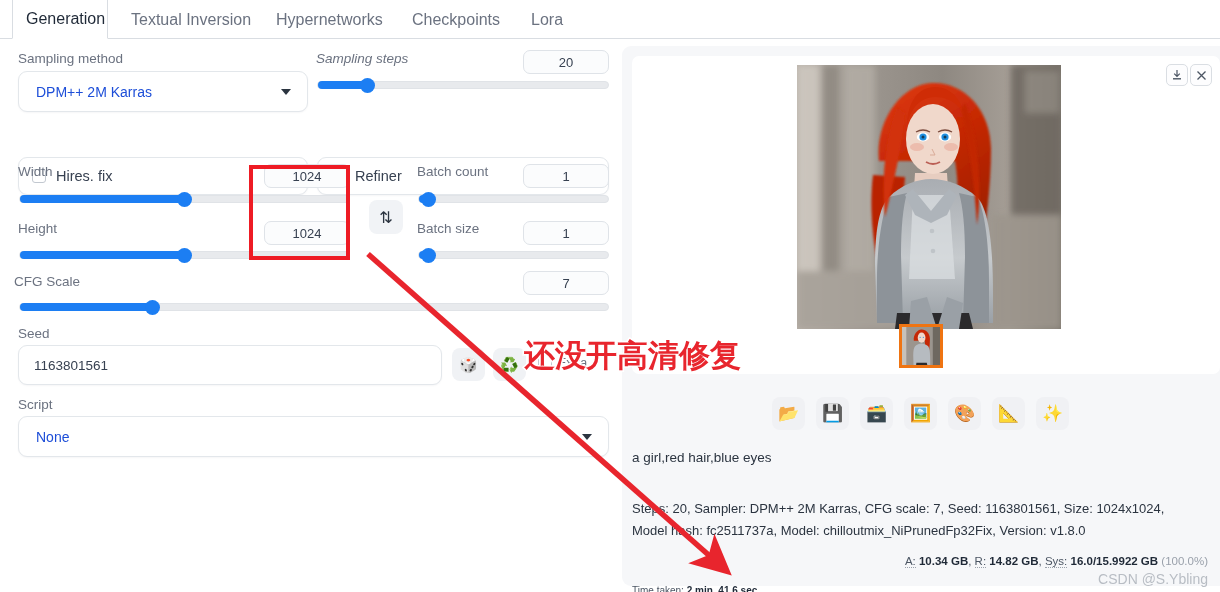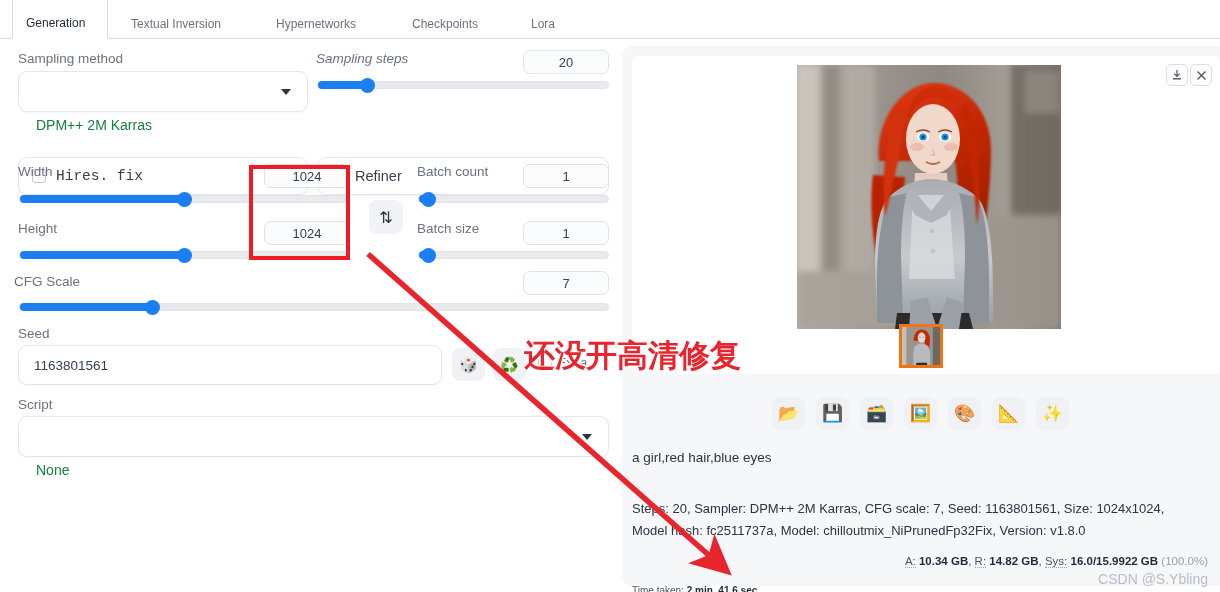--- a/index.html
+++ b/index.html
@@ -18,22 +18,22 @@
 
   
   .tabbar {
     position: absolute; left: 0; top: 0;
     width: 1220px; height: 39px;
     border-bottom: 1px solid #d9dde2;
     background: #ffffff;
   }
   .tab {
     position: absolute; top: 0; height: 39px;
-    display: flex; align-items: flex-end;
-    font-size: 12px; color: #6b7280;
+    display: flex; align-items: center;
+    font-size: 16px; color: #6b7280;
     padding: 8px 13px;
     cursor: pointer;
     white-space: nowrap;
   }
   .tab.active {
     color: #1f2937;
     background: #ffffff;
     border: 1px solid #d9dde2;
     border-bottom: 1px solid #ffffff;
     border-top: none;
@@ -88,21 +88,21 @@
   .field-box {
     position: absolute;
     border: 1px solid #e3e7eb;
     border-radius: 9px;
     background: #ffffff;
     box-shadow: 0 1px 2px rgba(16,24,40,.04);
   }
   .field-box .val {
     position: absolute; left: 17px; top: 50%;
     transform: translateY(-50%);
-    font-size: 14px; color: #15803d; margin-top: 33px;
+    font-size: 14px; color: #1d4ed8;
   }
   .caret-down {
     position: absolute; right: 16px; top: 50%;
     transform: translateY(-50%);
     width: 0; height: 0;
     border-left: 5px solid transparent;
     border-right: 5px solid transparent;
     border-top: 6px solid #2b3440;
   }
   .caret-left {
@@ -317,21 +317,21 @@
     <div class="numbox" style="left:523px;top:11px;width:86px;">
       <span>20</span>
     </div>
     <div class="slider" style="left:317px;top:42px;width:292px;">
       <div class="fill" style="width:49px;"></div>
       <div class="knob" style="left:42px;"></div>
     </div>
 
     <div class="field-box" style="left:18px;top:118px;width:290px;height:38px;">
       <span class="chk" style="left:13px;top:11px;"></span>
-      <span class="accordion-label" style="left:37px;top:10px;font-family:Liberation Mono, monospace;">Hires. fix</span>
+      <span class="accordion-label" style="left:37px;top:10px;">Hires. fix</span>
       <span class="caret-left"></span>
     </div>
     <div class="field-box" style="left:317px;top:118px;width:292px;height:38px;">
       <span class="chk" style="left:13px;top:11px;"></span>
       <span class="accordion-label" style="left:37px;top:10px;">Refiner</span>
       <span class="caret-left"></span>
     </div>
 
     <div class="lbl" style="left:18px;top:125px;">Width</div>
     <div class="numbox" style="left:264px;top:125px;width:86px;">

